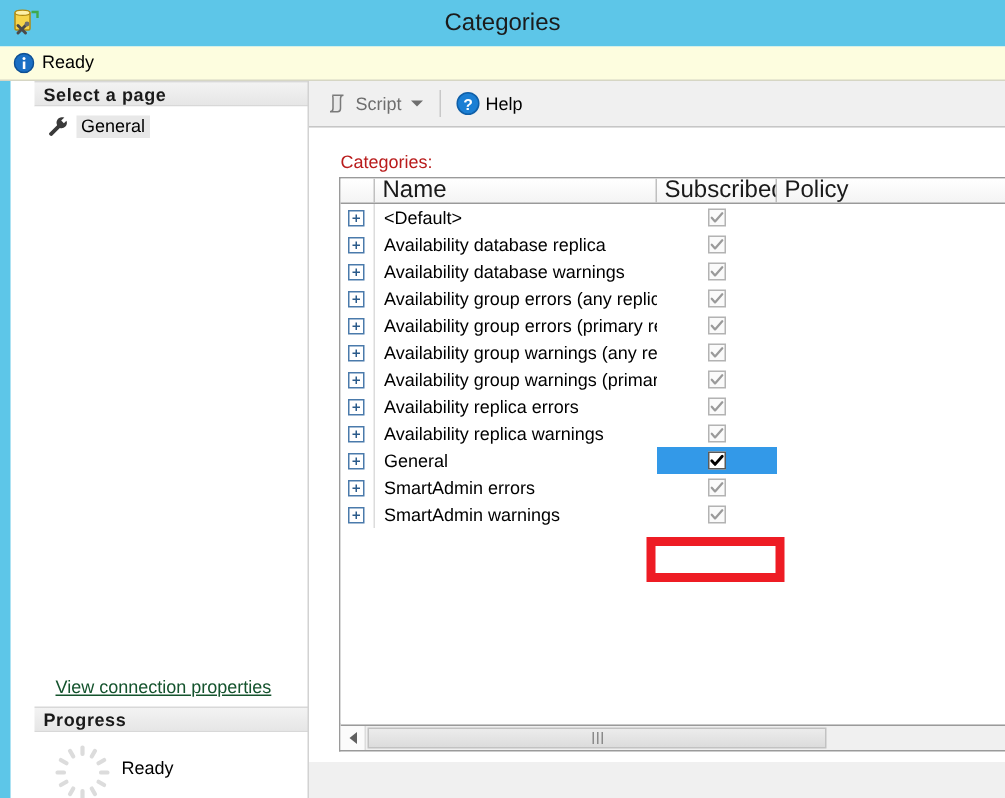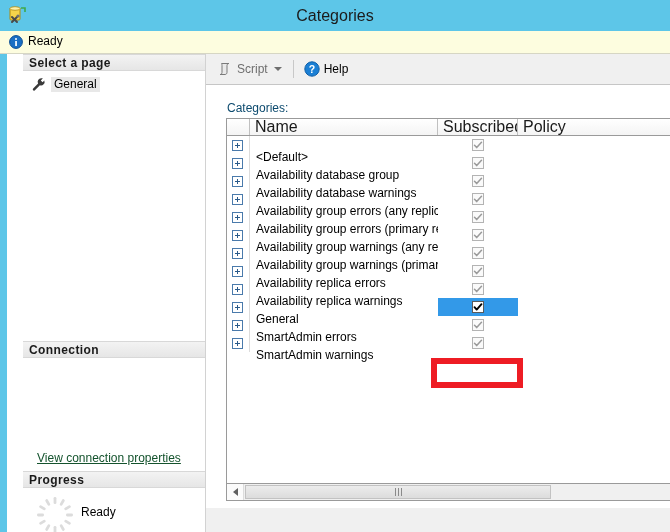--- a/index.html
+++ b/index.html
@@ -234,21 +234,21 @@
     width: 1px;
     height: 18px;
     background: #c8c8c8;
     margin: 0 6px 0 7px;
   }
 
   .grid-caption {
     position: absolute;
     left: 21px; top: 47px;
     font-size: 12px;
-    color: #0c4a6e;
+    color: #b91c1c;
   }
 
   
   .grid {
     position: absolute;
     left: 20px; top: 64px;
     width: 452px;
     height: 383px;
     border: 1px solid #9a9a9a;
     border-right: none;
@@ -305,21 +305,21 @@
   .expander::before, .expander::after {
     content: "";
     position: absolute;
     background: #2a5a8a;
   }
   .expander::before { left: 2px; top: 4px; width: 5px; height: 1px; }
   .expander::after  { left: 4px; top: 2px; width: 1px; height: 5px; }
 
   .cell-name {
     position: absolute;
-    left: 23px; top: 12px;
+    left: 23px; top: 0;
     width: 188px; height: 18px;
     line-height: 18px;
     font-size: 12px;
     color: #000;
     padding-left: 6px;
     box-sizing: border-box;
     white-space: nowrap;
     overflow: hidden;
   }
   .cell-sub {
@@ -448,21 +448,20 @@
       <div class="page-item">
         <span class="wrench">
           <svg width="16" height="16" viewBox="0 0 16 16">
             <path d="M10.2 2.2a3.6 3.6 0 0 0-3.1 5.3L2.4 12.2a1.3 1.3 0 1 0 1.8 1.8l4.7-4.7a3.6 3.6 0 0 0 4.4-4.8L11.6 6.2 9.8 4.4l2.1-2.1a3.7 3.7 0 0 0-1.7-.1z" fill="#3a3a3a"></path>
           </svg>
         </span>
         <span class="label">General</span>
       </div>
     </div>
 
-    <div class="section-header" id="sec-conn-header">Connection</div>
     <div class="section-body" id="sec-conn-body">
       <a class="conn-link">View connection properties</a>
     </div>
 
     <div class="section-header" id="sec-prog-header">Progress</div>
     <div class="section-body" id="sec-prog-body">
       <span class="spinner">
         <svg width="40" height="40" viewBox="0 0 40 40">
           <g fill="#dcdcdc">
             <rect x="18.6" y="2" width="2.8" height="7" rx="1.3" transform="rotate(0 20 20)"></rect>
@@ -533,21 +532,21 @@
                   <path d="M1.5 5.2 L3.7 7.6 L8.5 2.2" fill="none" stroke="#9a9a9a" stroke-width="1.5" stroke-linecap="round" stroke-linejoin="round"></path>
                 </svg>
               </span>
             </div>
             <div class="cell-pol"></div>
           </div>
           <div class="grow">
             <div class="cell-sel">
               <span class="expander"></span>
             </div>
-            <div class="cell-name">Availability database group</div>
+            <div class="cell-name">Availability database replica</div>
             <div class="cell-sub">
               <span class="chk">
                 <svg width="10" height="10" viewBox="0 0 10 10">
                   <path d="M1.5 5.2 L3.7 7.6 L8.5 2.2" fill="none" stroke="#9a9a9a" stroke-width="1.5" stroke-linecap="round" stroke-linejoin="round"></path>
                 </svg>
               </span>
             </div>
             <div class="cell-pol"></div>
           </div>
           <div class="grow">

